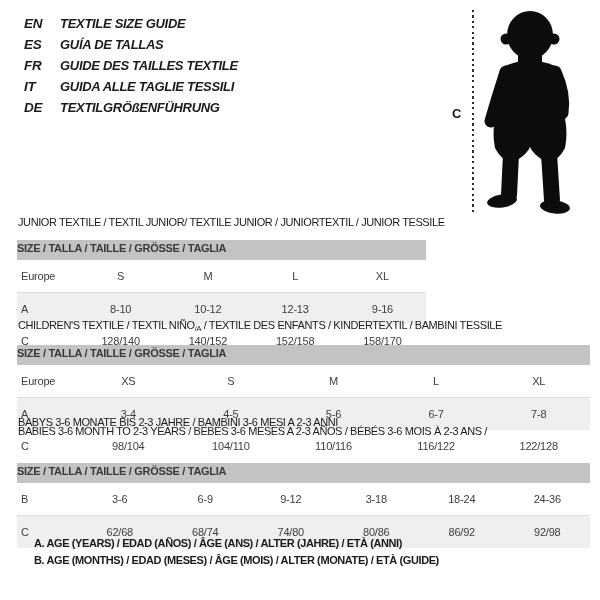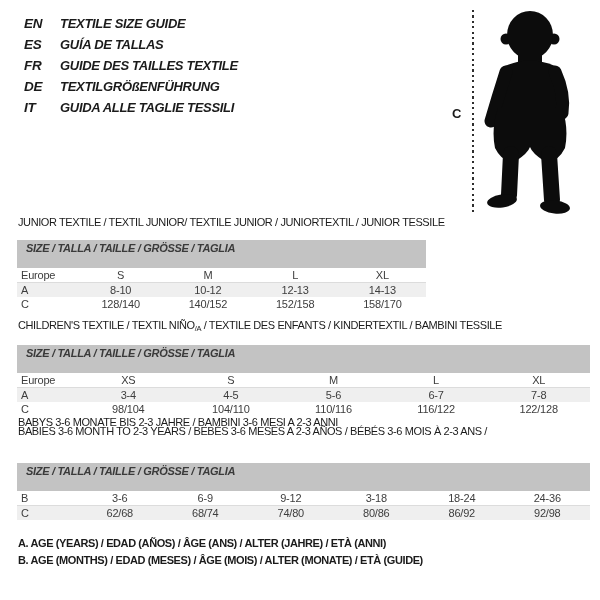--- a/index.html
+++ b/index.html
@@ -31,58 +31,58 @@
   .baby-svg .fillpart{fill:var(--silhouette-fill);}
   .baby-svg .strokepart{stroke:var(--silhouette-fill);fill:none;}
   
   .section-title{
     position:absolute;left:18px;font-size:11px;font-weight:400;color:var(--heading-text);
     letter-spacing:-0.4px;white-space:nowrap;line-height:13px;
   }
   .sub{font-size:7.5px;vertical-align:-2px;}
   .table-block{position:absolute;left:17px;}
   .bar{
-    height:28px;line-height:16px;background:var(--table-header-bg);
-    font-size:11px;font-weight:700;color:#3a3a3a;padding-left:9px;letter-spacing:-0.3px;font-style:italic;
+    height:20px;line-height:16px;background:var(--table-header-bg);
+    font-size:11px;font-weight:700;color:#3a3a3a;padding-left:0;letter-spacing:-0.3px;
   }
   table{border-collapse:collapse;table-layout:fixed;width:100%;}
   col.c-label{width:60px;}
-  td{font-size:11px;height:14px;padding:0;text-align:center;color:var(--body-text);letter-spacing:-0.2px;margin-top:32px;}
+  td{font-size:11px;height:32px;padding:0;text-align:center;color:var(--body-text);letter-spacing:-0.2px;margin-top:32px;}
   td.row-label{text-align:left;padding-left:4px;}
   tr.r-first td{border-bottom:1px solid var(--row-divider);}
   tr.shaded{background:var(--shaded-row-bg);}
   
   .legend{position:absolute;left:18px;top:536px;}
-  .legend-line{font-size:11px;font-weight:700;color:var(--heading-text);letter-spacing:-0.4px;height:17px;line-height:15px;white-space:nowrap;}
+  .legend-line{font-size:11px;font-weight:700;color:var(--heading-text);letter-spacing:-0.4px;height:17px;line-height:15px;white-space:nowrap;margin-left:16px;}
 </style>
 </head>
 <body>
 
 <div class="page">
 
   <div class="lang-block">
     <div class="lang-row">
       <span class="lang-code">EN</span>
       <span class="lang-title">TEXTILE SIZE GUIDE</span>
     </div>
     <div class="lang-row">
       <span class="lang-code">ES</span>
       <span class="lang-title">GUÍA DE TALLAS</span>
     </div>
     <div class="lang-row">
       <span class="lang-code">FR</span>
       <span class="lang-title">GUIDE DES TAILLES TEXTILE</span>
     </div>
     <div class="lang-row">
+      <span class="lang-code">IT</span>
+      <span class="lang-title">GUIDA ALLE TAGLIE TESSILI</span>
+    </div>
+    <div class="lang-row">
       <span class="lang-code">DE</span>
       <span class="lang-title">TEXTILGRÖßENFÜHRUNG</span>
-    </div>
-    <div class="lang-row">
-      <span class="lang-code">IT</span>
-      <span class="lang-title">GUIDA ALLE TAGLIE TESSILI</span>
     </div>
   </div>
 
   <div class="height-line"></div>
   <div class="height-label">C</div>
   <svg class="baby-svg" viewBox="0 0 100 212" aria-hidden="true">
     <g>
 
       <circle class="fillpart" cx="28" cy="37" r="5.5"></circle>
       <circle class="fillpart" cx="76" cy="37" r="5.5"></circle>
@@ -122,21 +122,21 @@
         <td>S</td>
         <td>M</td>
         <td>L</td>
         <td>XL</td>
       </tr>
       <tr class="shaded">
         <td class="row-label">A</td>
         <td>8-10</td>
         <td>10-12</td>
         <td>12-13</td>
-        <td>14-13</td>
+        <td>9-16</td>
       </tr>
       <tr>
         <td class="row-label">C</td>
         <td>128/140</td>
         <td>140/152</td>
         <td>152/158</td>
         <td>158/170</td>
       </tr>
     </tbody>
       </table>

